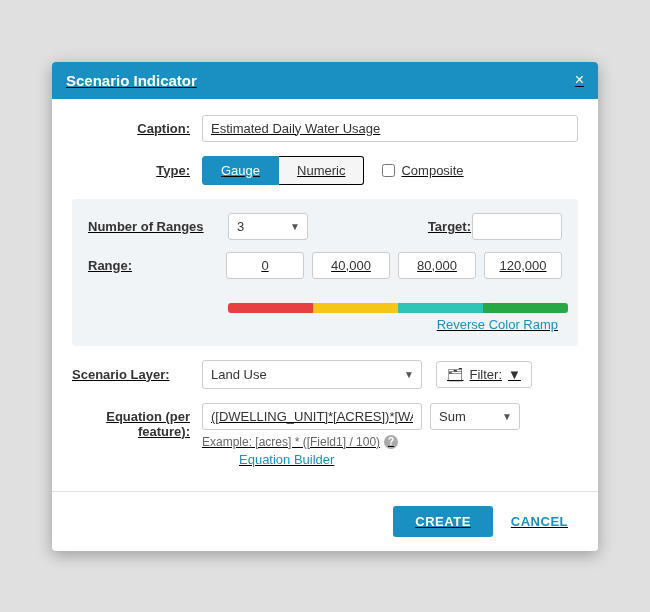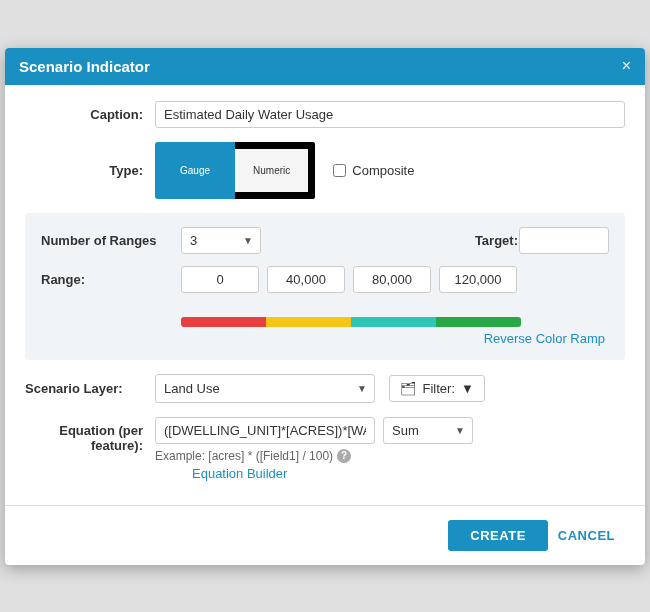--- a/index.html
+++ b/index.html
@@ -7,25 +7,26 @@
       font-family: Arial, sans-serif;
       font-size: 13px;
       background: #e0e0e0;
       display: flex;
       justify-content: center;
       align-items: center;
       width: 650px;
       height: 612px;
     }
     .dialog {
-      width: 640px;
+      width: 546px;
       background: #fff;
       border-radius: 4px;
       box-shadow: 0 4px 16px rgba(0,0,0,0.3);
       overflow: hidden;
+      text-decoration: underline;
     }
     .dialog-header {
       background: #1a8fc1;
       color: #fff;
       padding: 10px 14px;
       display: flex;
       justify-content: space-between;
       align-items: center;
     }
     .dialog-header-title {
@@ -75,24 +76,24 @@
       text-align: right;
       padding-right: 12px;
       font-weight: bold;
       color: #333;
     }
     .type-buttons {
       display: flex;
       gap: 0;
     }
     .type-btn {
-      padding: 16px 18px;
-      border: 7px solid #000000;
-      cursor: pointer;
-      font-size: 10px;
+      padding: 6px 18px;
+      border: 1px solid #000000;
+      cursor: pointer;
+      font-size: 13px;
       background: #f5f5f5;
       color: #333;
     }
     .type-btn.active {
       background: #1a8fc1;
       color: #fff;
       border-color: #1a8fc1;
     }
     .type-btn:first-child { border-radius: 3px 0 0 3px; }
     .type-btn:last-child { border-radius: 0 3px 3px 0; border-left: none; }
@@ -321,20 +322,21 @@
       cursor: pointer;
       margin-top: 3px;
       display: block;
       margin-left: 37px;
     }
     .dialog-footer {
       display: flex;
       justify-content: flex-end;
       align-items: center;
       padding: 14px 20px;
+      gap: 8px;
       border-top: 1px solid #e0e0e0;
     }
     .btn-create {
       background: #1a8fc1;
       color: #fff;
       border: none;
       border-radius: 3px;
       padding: 8px 22px;
       font-size: 13px;
       font-weight: bold;

